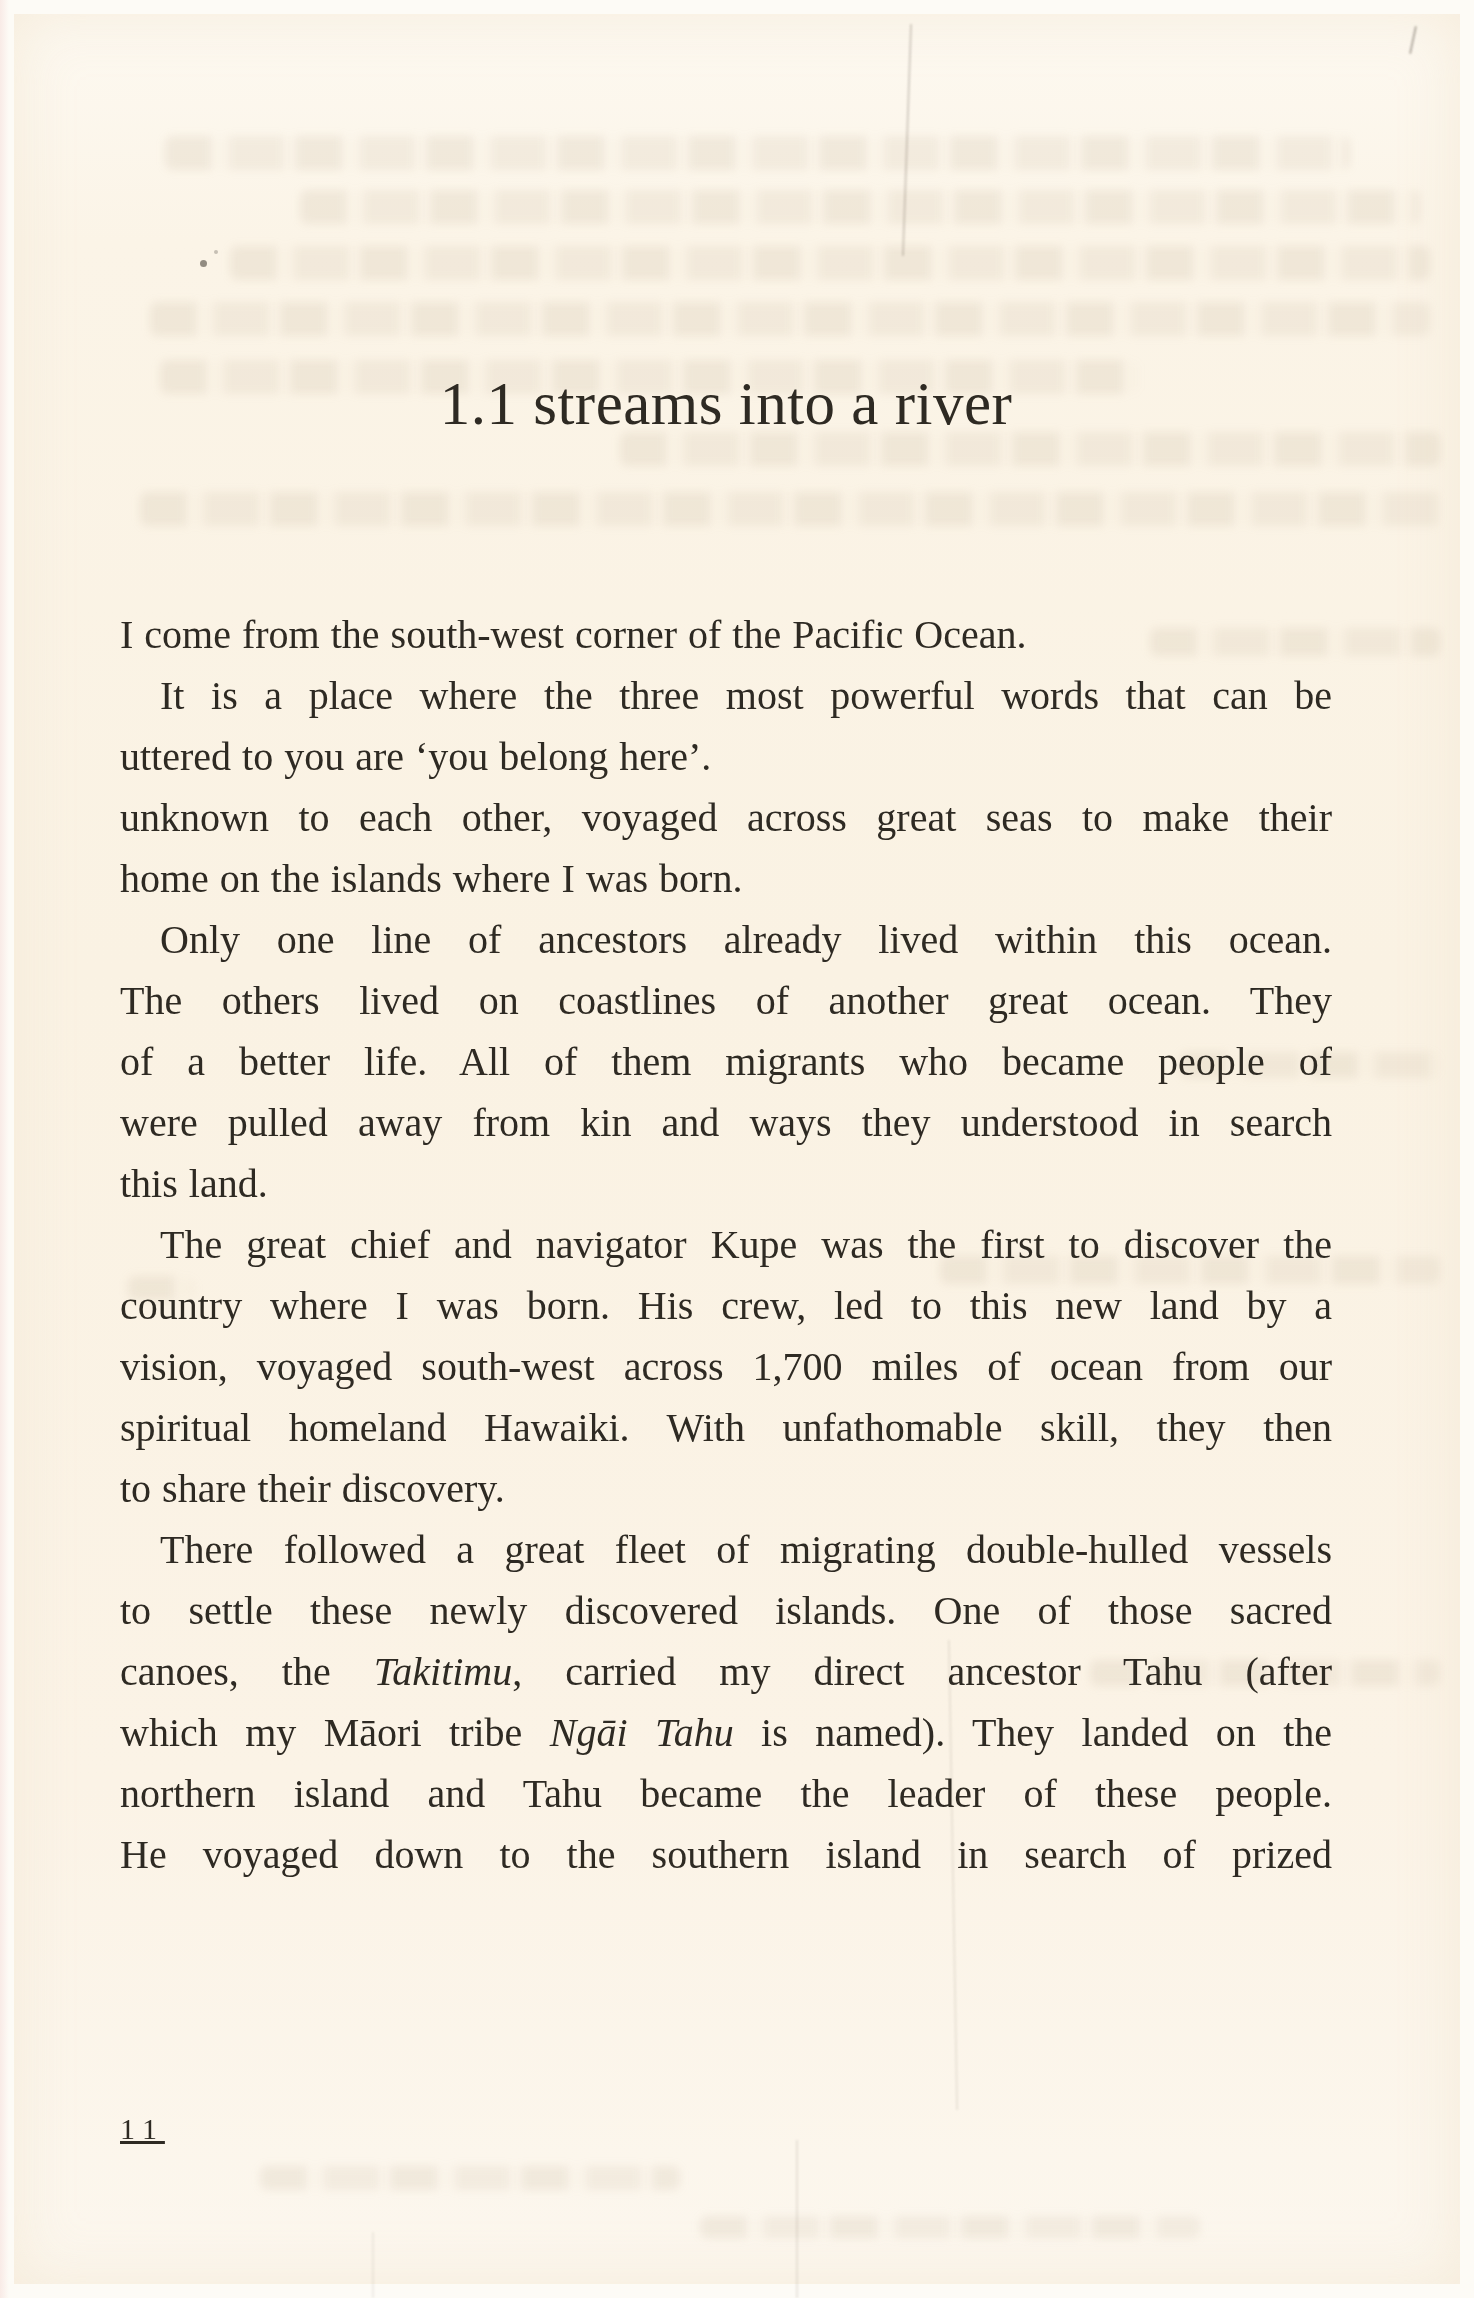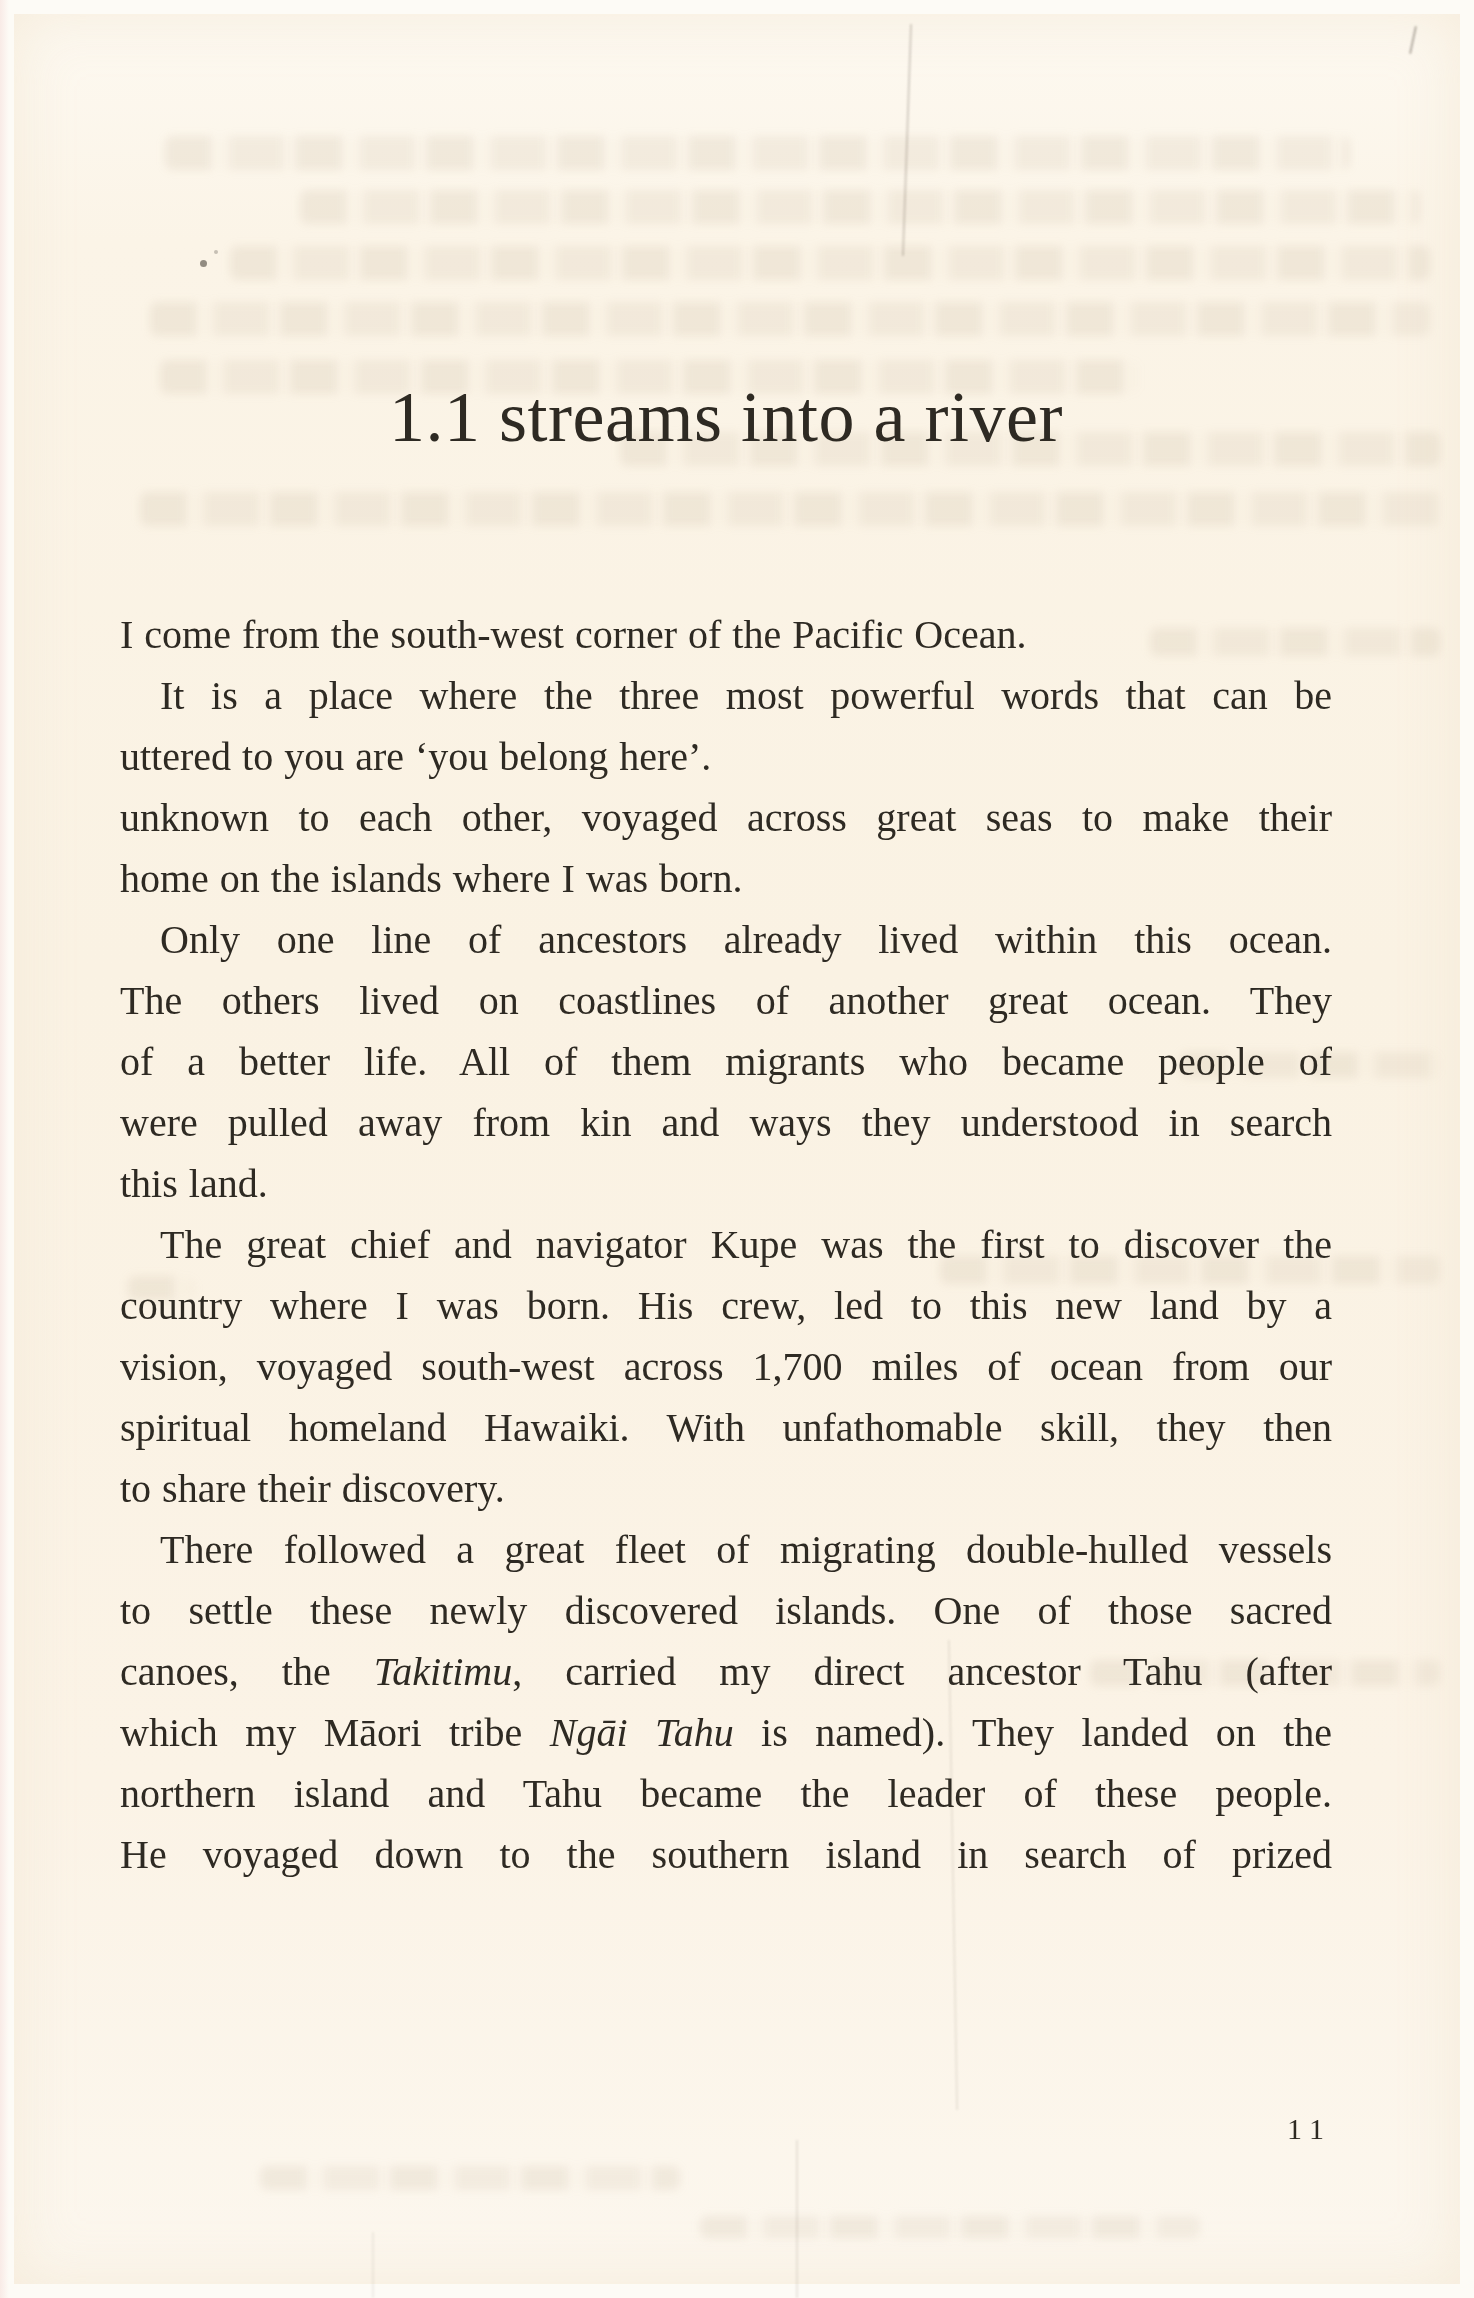--- a/index.html
+++ b/index.html
@@ -23,21 +23,21 @@
   }
   
   .edge-tint {
     position: absolute; left: 0; top: 0; bottom: 0; width: 9px;
     background: linear-gradient(90deg, rgba(228,160,160,0.18), rgba(228,160,160,0));
   }
   .title {
     position: absolute;
     left: 120px; width: 1212px; top: 328px;
     text-align: center;
-    font-size: 72px;
+    font-size: 61px;
     font-weight: 400;
     letter-spacing: 0.5px;
     color: var(--ink);
   }
   .textblock {
     position: absolute;
     left: 120px; top: 604px; width: 1212px;
     font-size: 40px;
     line-height: 61px;
     color: var(--ink);
@@ -48,24 +48,25 @@
     text-align: justify;
     text-align-last: justify;
     word-spacing: 1px;
   }
   .line.last { text-align-last: left; }
   .line.ind { text-indent: 40px; }
   .line em { font-style: italic; }
   .pagenum {
     position: absolute;
     left: 120px; width: 1212px; top: 2112px;
-    text-align: right;
+    text-align: left;
     font-size: 30px;
     letter-spacing: 8px;
     color: var(--ink);
+    text-decoration: underline;
   }
   
   .ghost {
     position: absolute;
     height: 34px;
     background: repeating-linear-gradient(90deg,
       rgba(186,168,140,0.16) 0px, rgba(186,168,140,0.16) 46px,
       rgba(186,168,140,0.02) 46px, rgba(186,168,140,0.02) 64px,
       rgba(186,168,140,0.13) 64px, rgba(186,168,140,0.13) 118px,
       rgba(186,168,140,0.03) 118px, rgba(186,168,140,0.03) 131px);

